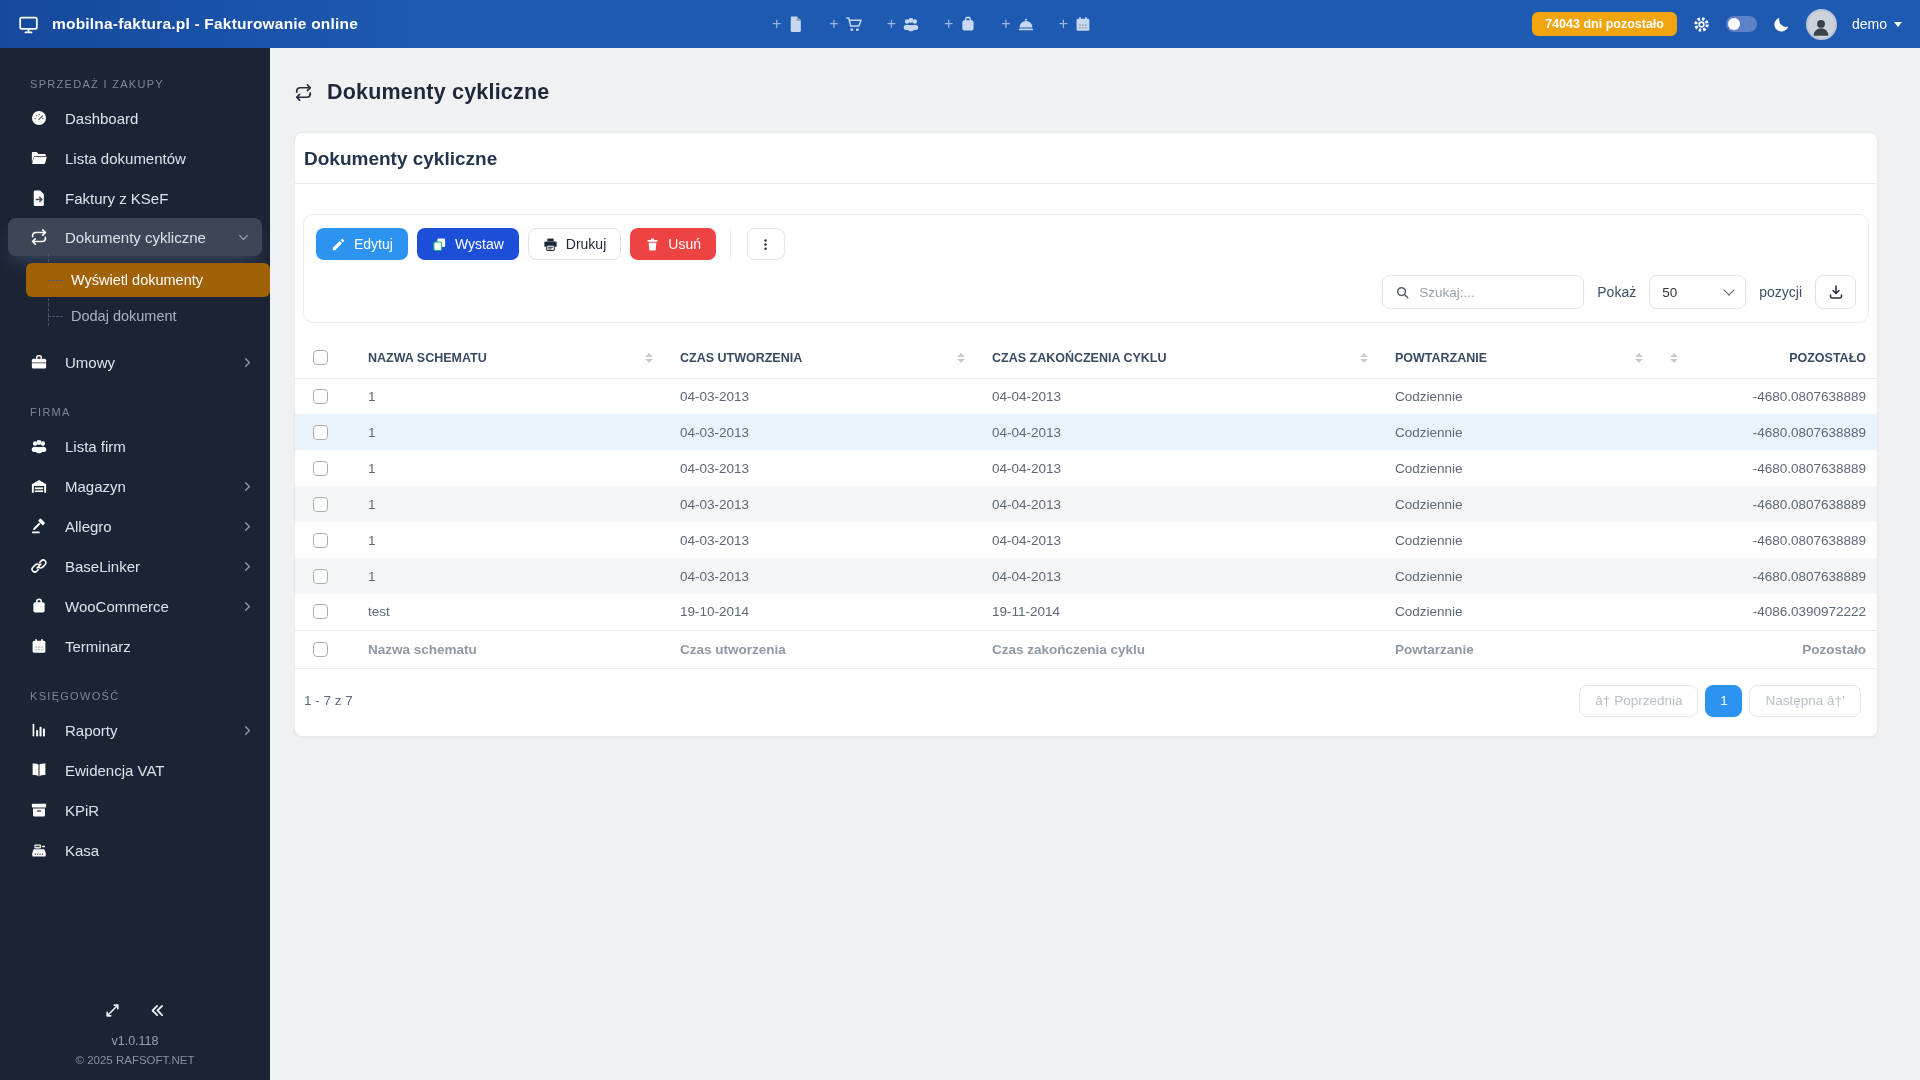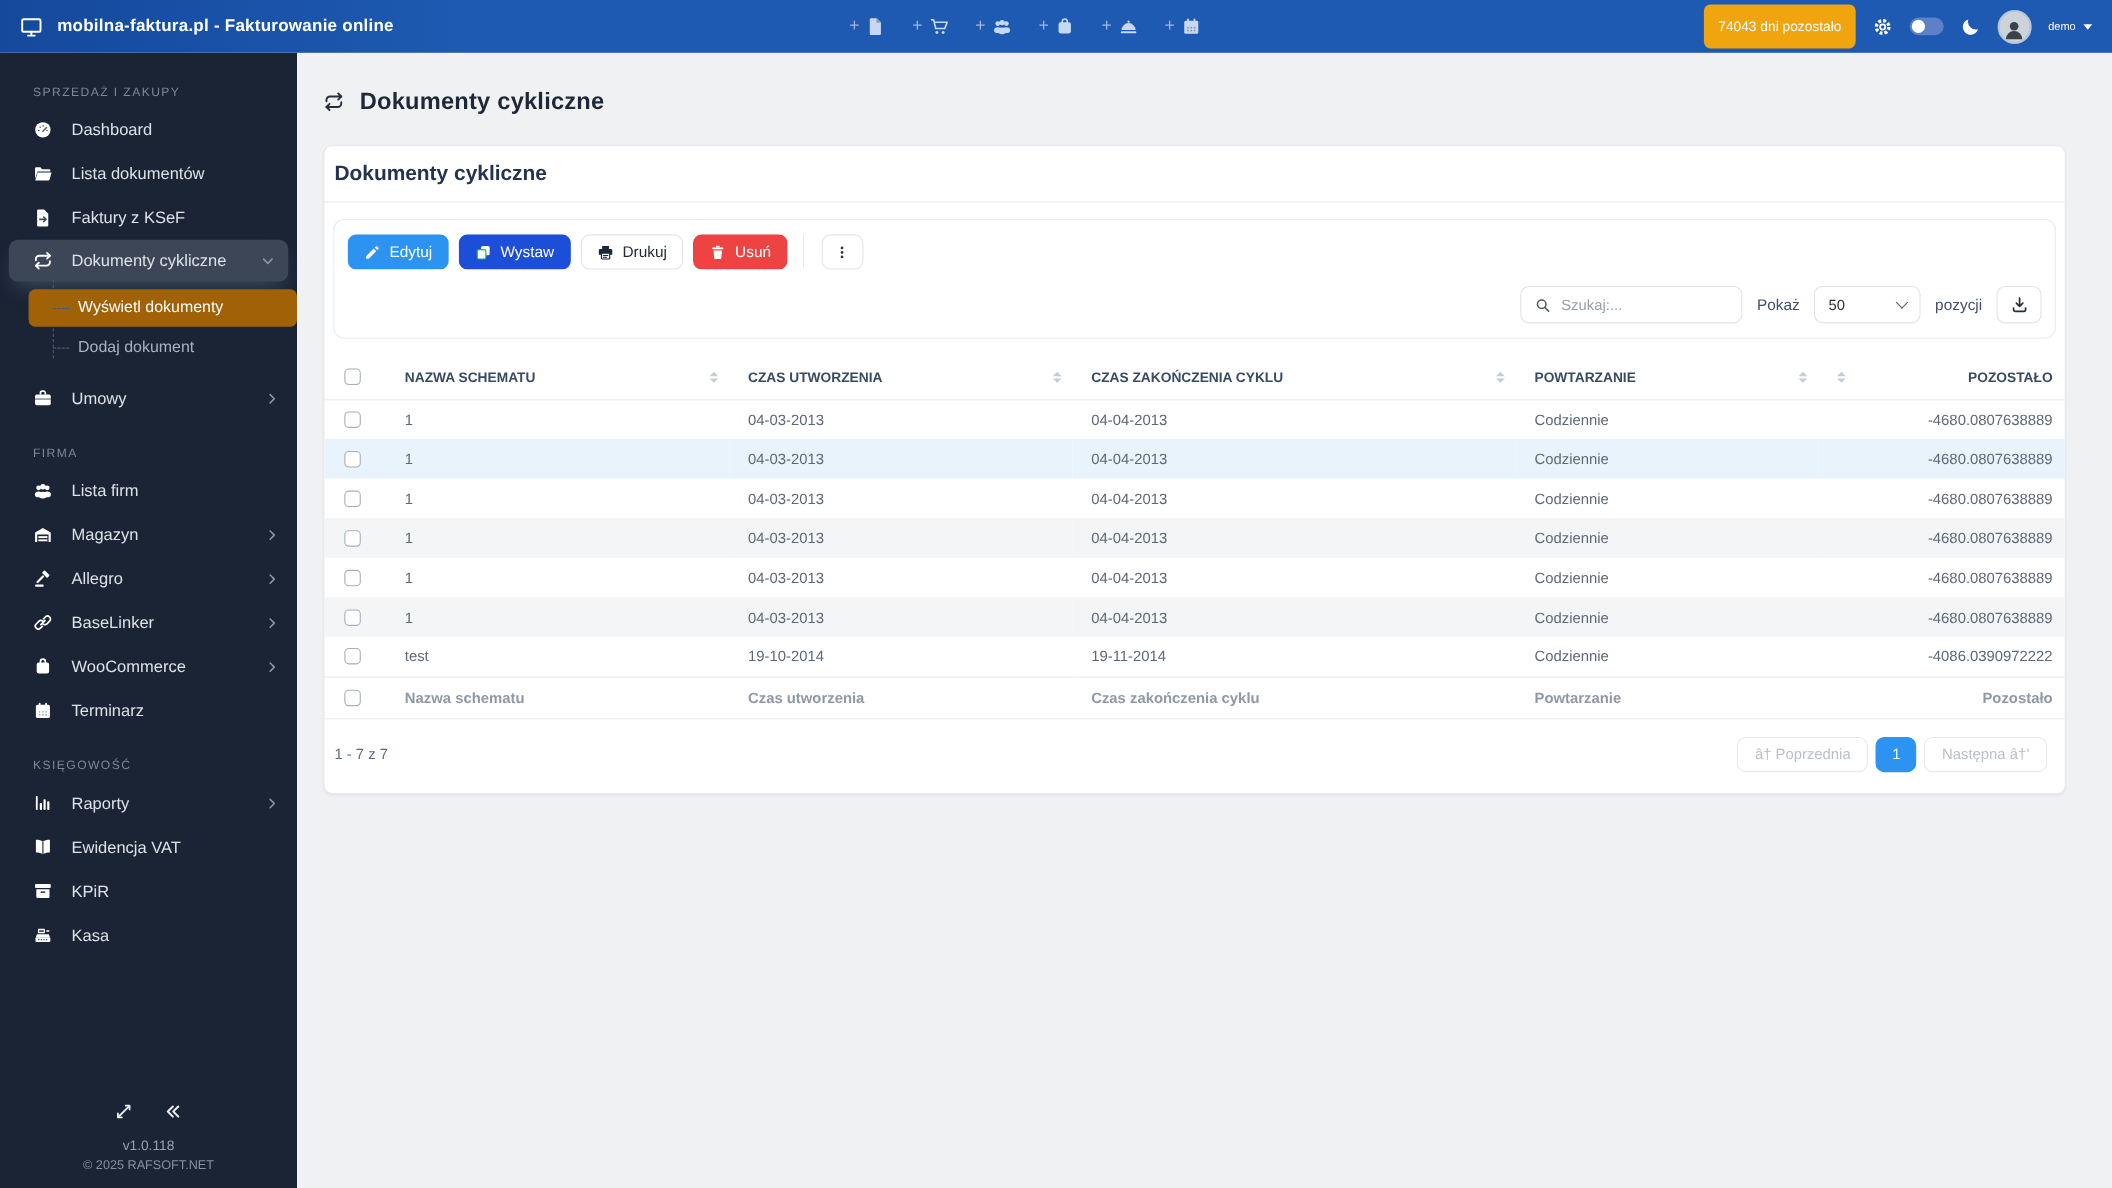--- a/index.html
+++ b/index.html
@@ -12,30 +12,30 @@
   .topbar{position:fixed;top:0;left:0;width:1920px;height:48px;z-index:20;
     background:linear-gradient(90deg,#15499c 0,#1e5ab2 430px,#1e5ab2 100%);
     display:flex;align-items:center;padding:0 18px;color:#fff}
   .brand{display:flex;align-items:center;gap:13px;font-size:15.5px;font-weight:600;letter-spacing:.2px}
   .brand svg{width:21px;height:21px}
   .quick-add{position:absolute;left:932px;transform:translateX(-50%);display:flex;align-items:center;gap:24px}
   .qa{display:flex;align-items:center;gap:6px;background:none;border:none;color:#c7d8f3}
   .qa .plus{font-size:16px;line-height:1;color:#9db5e2;font-weight:400}
   .qa svg{width:18px;height:18px}
   .top-right{margin-left:auto;display:flex;align-items:center;gap:15px}
-  .trial{background:#f0a40e;color:#fff;border:none;border-radius:6px;height:40px;
-    padding:0 13px;font-size:12.5px;font-weight:400}
+  .trial{background:#f0a40e;color:#fff;border:none;border-radius:6px;height:24px;
+    padding:0 13px;font-size:12.5px;font-weight:700}
   .icon-btn{background:none;border:none;color:#fff;display:flex;align-items:center}
   .icon-btn svg{width:19px;height:19px}
   .toggle{width:31px;height:16px;border-radius:9px;background:#5d80c6;position:relative;border:none;display:block}
   .toggle .knob{position:absolute;left:2px;top:2px;width:12px;height:12px;border-radius:50%;background:#fff}
   .avatar{width:31px;height:31px;border-radius:50%;background:#ccd3da;color:#3b424a;
     display:flex;align-items:flex-end;justify-content:center;overflow:hidden;border:2px solid #b9c6da}
   .avatar svg{width:22px;height:22px}
-  .user-menu{display:flex;align-items:center;gap:7px;background:none;border:none;color:#fff;font-size:10px}
+  .user-menu{display:flex;align-items:center;gap:7px;background:none;border:none;color:#fff;font-size:14px}
   .caret{width:0;height:0;border-left:4px solid transparent;border-right:4px solid transparent;border-top:5px solid #fff;display:inline-block}
 
   
   .sidebar{position:fixed;top:48px;left:0;bottom:0;width:270px;background:#1b2435;
     display:flex;flex-direction:column;padding-top:14px;overflow:hidden;z-index:10}
   .section-label{margin:16px 0 8px;padding:0 16px 0 30px;font-size:11px;font-weight:400;
     letter-spacing:1.3px;color:#7d8798}
   .section-label.later{margin-top:24px}
   .nav-item{display:flex;align-items:center;gap:17px;height:40px;padding:0 16px 0 30px;
     font-size:15px;color:#dde2ea;cursor:pointer}
@@ -60,21 +60,21 @@
   
   .main{margin:48px 42px 0 270px;padding:32px 0 0 24px}
   .page-title{display:flex;align-items:center;gap:14px;margin-bottom:27px;color:#1f2838}
   .page-title svg{width:19px;height:19px;color:#272f3d}
   .page-title h1{font-size:21.5px;font-weight:600;letter-spacing:.2px}
 
   .card{background:#fff;border:1px solid #e7e9ee;border-radius:8px;box-shadow:0 1px 2px rgba(25,35,60,.05)}
   .card-header{padding:15px 16px 13px 9px;border-bottom:1px solid #ebedf1}
   .card-header h2{font-size:19px;font-weight:700;color:#24344f}
 
-  .toolbar-box{margin:15px 8px 15px;border:1px solid #e9ebef;border-radius:10px;padding:13px 12px 13px}
+  .toolbar-box{margin:30px 8px 15px;border:1px solid #e9ebef;border-radius:10px;padding:13px 12px 13px}
   .btn-row{display:flex;align-items:center;gap:9px}
   .btn{display:inline-flex;align-items:center;gap:8px;height:32px;padding:0 14px;border-radius:8px;
     font-size:14px;font-weight:500;border:1px solid transparent}
   .btn svg{width:15px;height:15px}
   .btn-blue{background:#2d93f0;color:#fff}
   .btn-green{background:#1d4ed8;color:#fff}
   .btn-white{background:#fff;color:#1d2736;border-color:#dfe3e9}
   .btn-red{background:#ee4343;color:#fff}
   .vdiv{width:1px;height:30px;background:#e7eaee;margin:0 7px 0 5px}
   .btn-kebab{width:38px;padding:0;justify-content:center;background:#fff;border:1px solid #e2e5ea;

